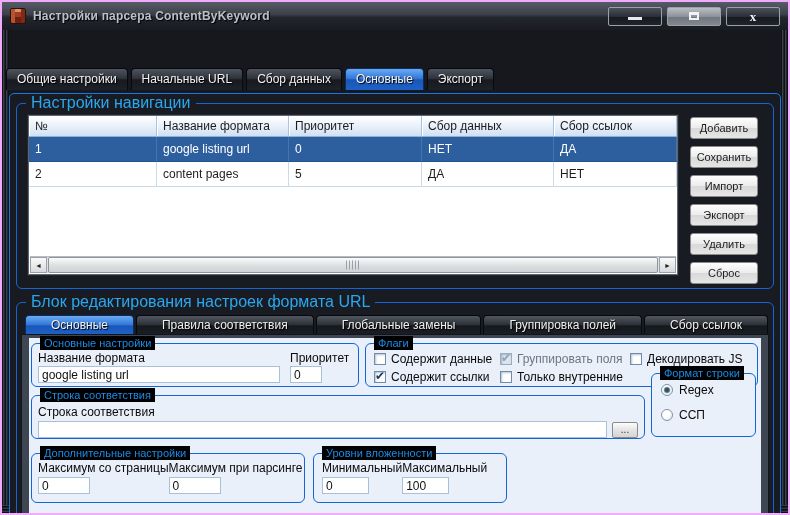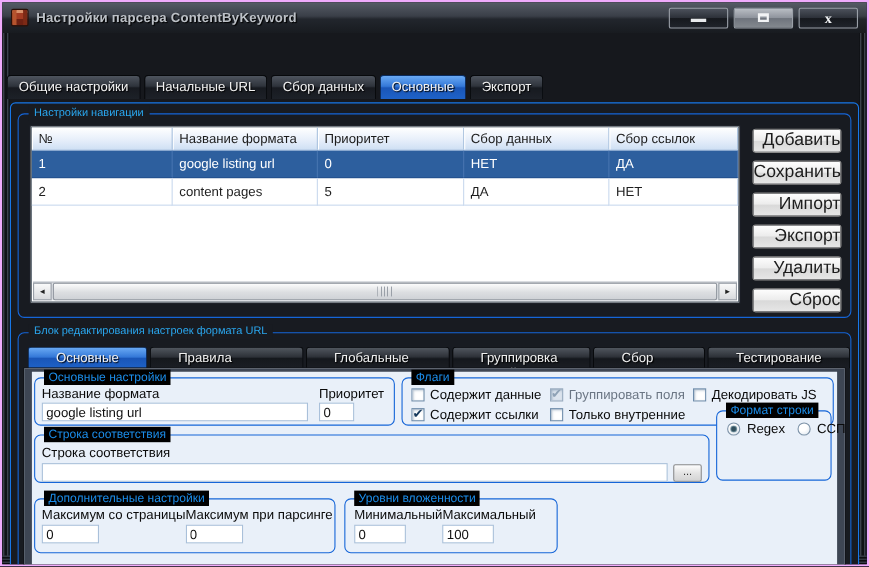--- a/index.html
+++ b/index.html
@@ -35,21 +35,21 @@
   .tab{height:22px;padding:3px 10px 0;font-size:12px;color:#f2f2f2;text-shadow:1px 1px 1px #000;
     border:1px solid #07090c;border-bottom:none;border-radius:4px 4px 0 0;cursor:pointer;
     background:linear-gradient(#4e545e,#2e333b 45%,#171a20 52%,#1d2128);}
   .tab.sel{background:linear-gradient(#6aaaf4,#3478d8 45%,#1a56b8 52%,#1e62c8);border-color:#0a2c60;}
 
   
   .client{position:relative;z-index:1;margin:0 7px 8px;height:454px;background:#181b21;
     border:1px solid #1777e8;border-radius:5px;padding:5px 4px;}
 
   .groupbox{position:relative;border:1px solid #1565d8;border-radius:6px;}
-  .groupbox>.legend{position:absolute;top:-8px;left:9px;padding:0 5px;font-size:10px;color:#2aa7ef;
+  .groupbox>.legend{position:absolute;top:-8px;left:9px;padding:0 5px;font-size:16px;color:#2aa7ef;
     background:#181b21;line-height:14px;}
 
   
   .g-nav{height:186px;margin:4px 2px 0;}
   .g-nav-inner{display:flex;padding:11px 8px 8px 11px;height:100%;}
   .tablebox{position:relative;width:650px;height:160px;background:#fff;border:1px solid #5c6670;
     box-shadow:0 0 0 1px #23272e;}
   .trow{display:grid;grid-template-columns:128px 132px 133px 132px auto;}
   .thead{height:21px;background:linear-gradient(#ffffff,#e7effa 55%,#cfe0f4);border-bottom:1px solid #8fb0d8;}
   .thead .tcell{color:#1c1c1c;border-right:1px solid #aac2de;box-shadow:inset 1px 0 0 #fff;}
@@ -62,22 +62,22 @@
   .hscroll{position:absolute;left:1px;right:1px;bottom:1px;height:17px;display:flex;background:#dfe2e6;border-top:1px solid #b7bcc2;}
   .sb-btn{width:17px;height:100%;border:1px solid #9aa0a8;background:linear-gradient(#fafafa,#d8dadd);
     display:flex;align-items:center;justify-content:center;font-size:7px;color:#222;cursor:pointer;}
   .sb-track{flex:1;position:relative;margin:0 1px;}
   .sb-thumb{position:absolute;left:0;right:0;top:0;bottom:0;border:1px solid #8e949c;border-radius:2px;
     background:linear-gradient(#fcfcfc,#dcdee1 55%,#cfd2d6);cursor:pointer;}
   .sb-grip{position:absolute;left:50%;top:50%;width:14px;height:9px;transform:translate(-50%,-50%);
     background:repeating-linear-gradient(90deg,#9aa0a8 0 1px,transparent 1px 3px);}
 
   .btncol{display:flex;flex-direction:column;margin-left:12px;padding-top:2px;}
-  .pbtn{width:81px;height:22px;margin-bottom:7px;border:1px solid #8b8b8b;border-radius:3px;
-    font-size:16px;color:#1c1c1c;text-align:right;line-height:20px;cursor:pointer;
+  .pbtn{width:68px;height:22px;margin-bottom:7px;border:1px solid #8b8b8b;border-radius:3px;
+    font-size:11px;color:#1c1c1c;text-align:center;line-height:20px;cursor:pointer;
     background:linear-gradient(#fefefe,#ececec 48%,#d9d9d9 52%,#e6e6e6);}
 
   
   .g-edit{height:246px;margin:13px 2px 0;}
   .inner-tabs{display:flex;align-items:flex-end;gap:2px;padding:10px 0 0 8px;height:32px;}
   .itab{height:20px;padding:2px 25px 0;font-size:12px;color:#f0f0f0;text-shadow:1px 1px 1px #000;
     border:1px solid #07090c;border-bottom:none;border-radius:4px 4px 0 0;cursor:pointer;
     background:linear-gradient(#51575f,#2d3138 45%,#15181d 52%,#1b1e24);}
   .itab.sel{background:linear-gradient(#6aaaf4,#3478d8 45%,#1a56b8 52%,#1e62c8);border-color:#0a2c60;}
   .inner-page{position:relative;margin:0 5px;height:201px;background:#e9f0f9;
@@ -207,21 +207,20 @@
     </div>
 
     <div class="groupbox g-edit">
       <div class="legend">Блок редактирования настроек формата URL</div>
       <div class="inner-tabs">
           <div class="itab sel">Основные</div>
           <div class="itab">Правила соответствия</div>
           <div class="itab">Глобальные замены</div>
           <div class="itab">Группировка полей</div>
           <div class="itab">Сбор ссылок</div>
-          <div class="itab">Тестирование</div>
         </div>
       <div class="inner-page">
 
         <div class="lgroup g-basic">
           <div class="legend">Основные настройки</div>
           <div class="namecol">
             <span class="lbl">Название формата</span>
             <input class="tinput" value="google listing url" style="">
           </div>
           <div class="priocol">
@@ -260,21 +259,21 @@
           <div class="legend">Строка соответствия</div>
           <span class="lbl">Строка соответствия</span>
           <div class="matchrow">
             <input class="tinput" value="" style="">
             <div class="dots">...</div>
           </div>
         </div>
 
         <div class="lgroup g-format">
           <div class="legend">Формат строки</div>
-          <div id="radios" style="display: flex; flex-direction: row; gap: 11px;">
+          <div id="radios" style="display: flex; flex-direction: column; gap: 11px;">
               <label class="radio-row">
                 <span class="radio sel"></span>
                 <span>Regex</span>
               </label>
               <label class="radio-row">
                 <span class="radio"></span>
                 <span>ССП</span>
               </label>
             </div>
         </div>

